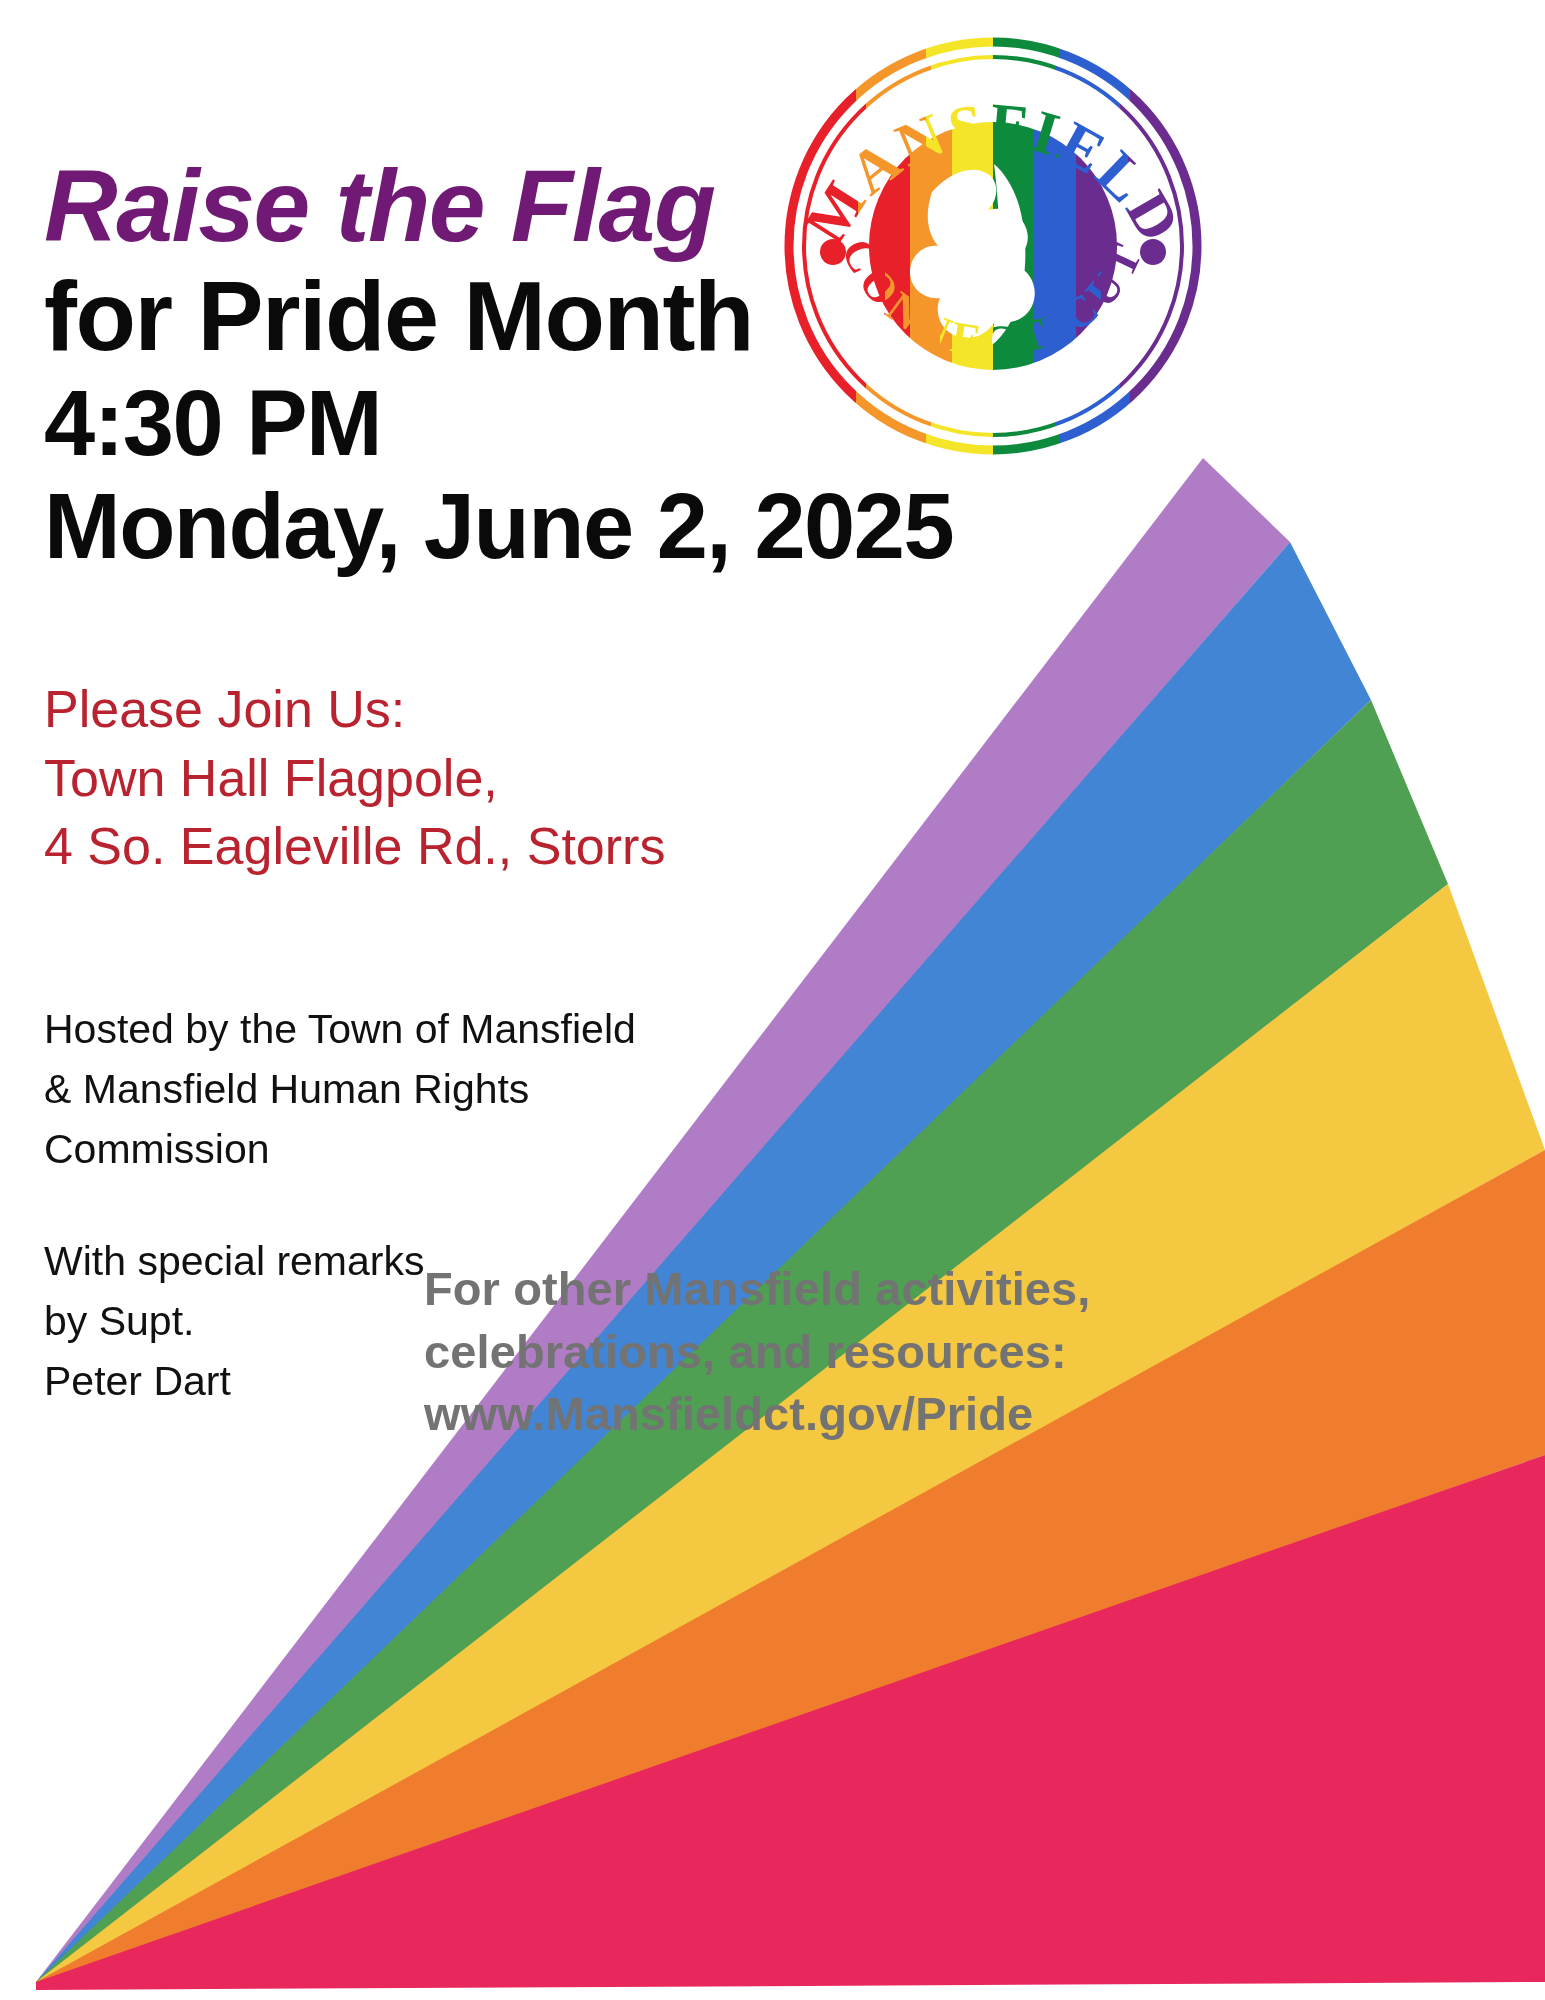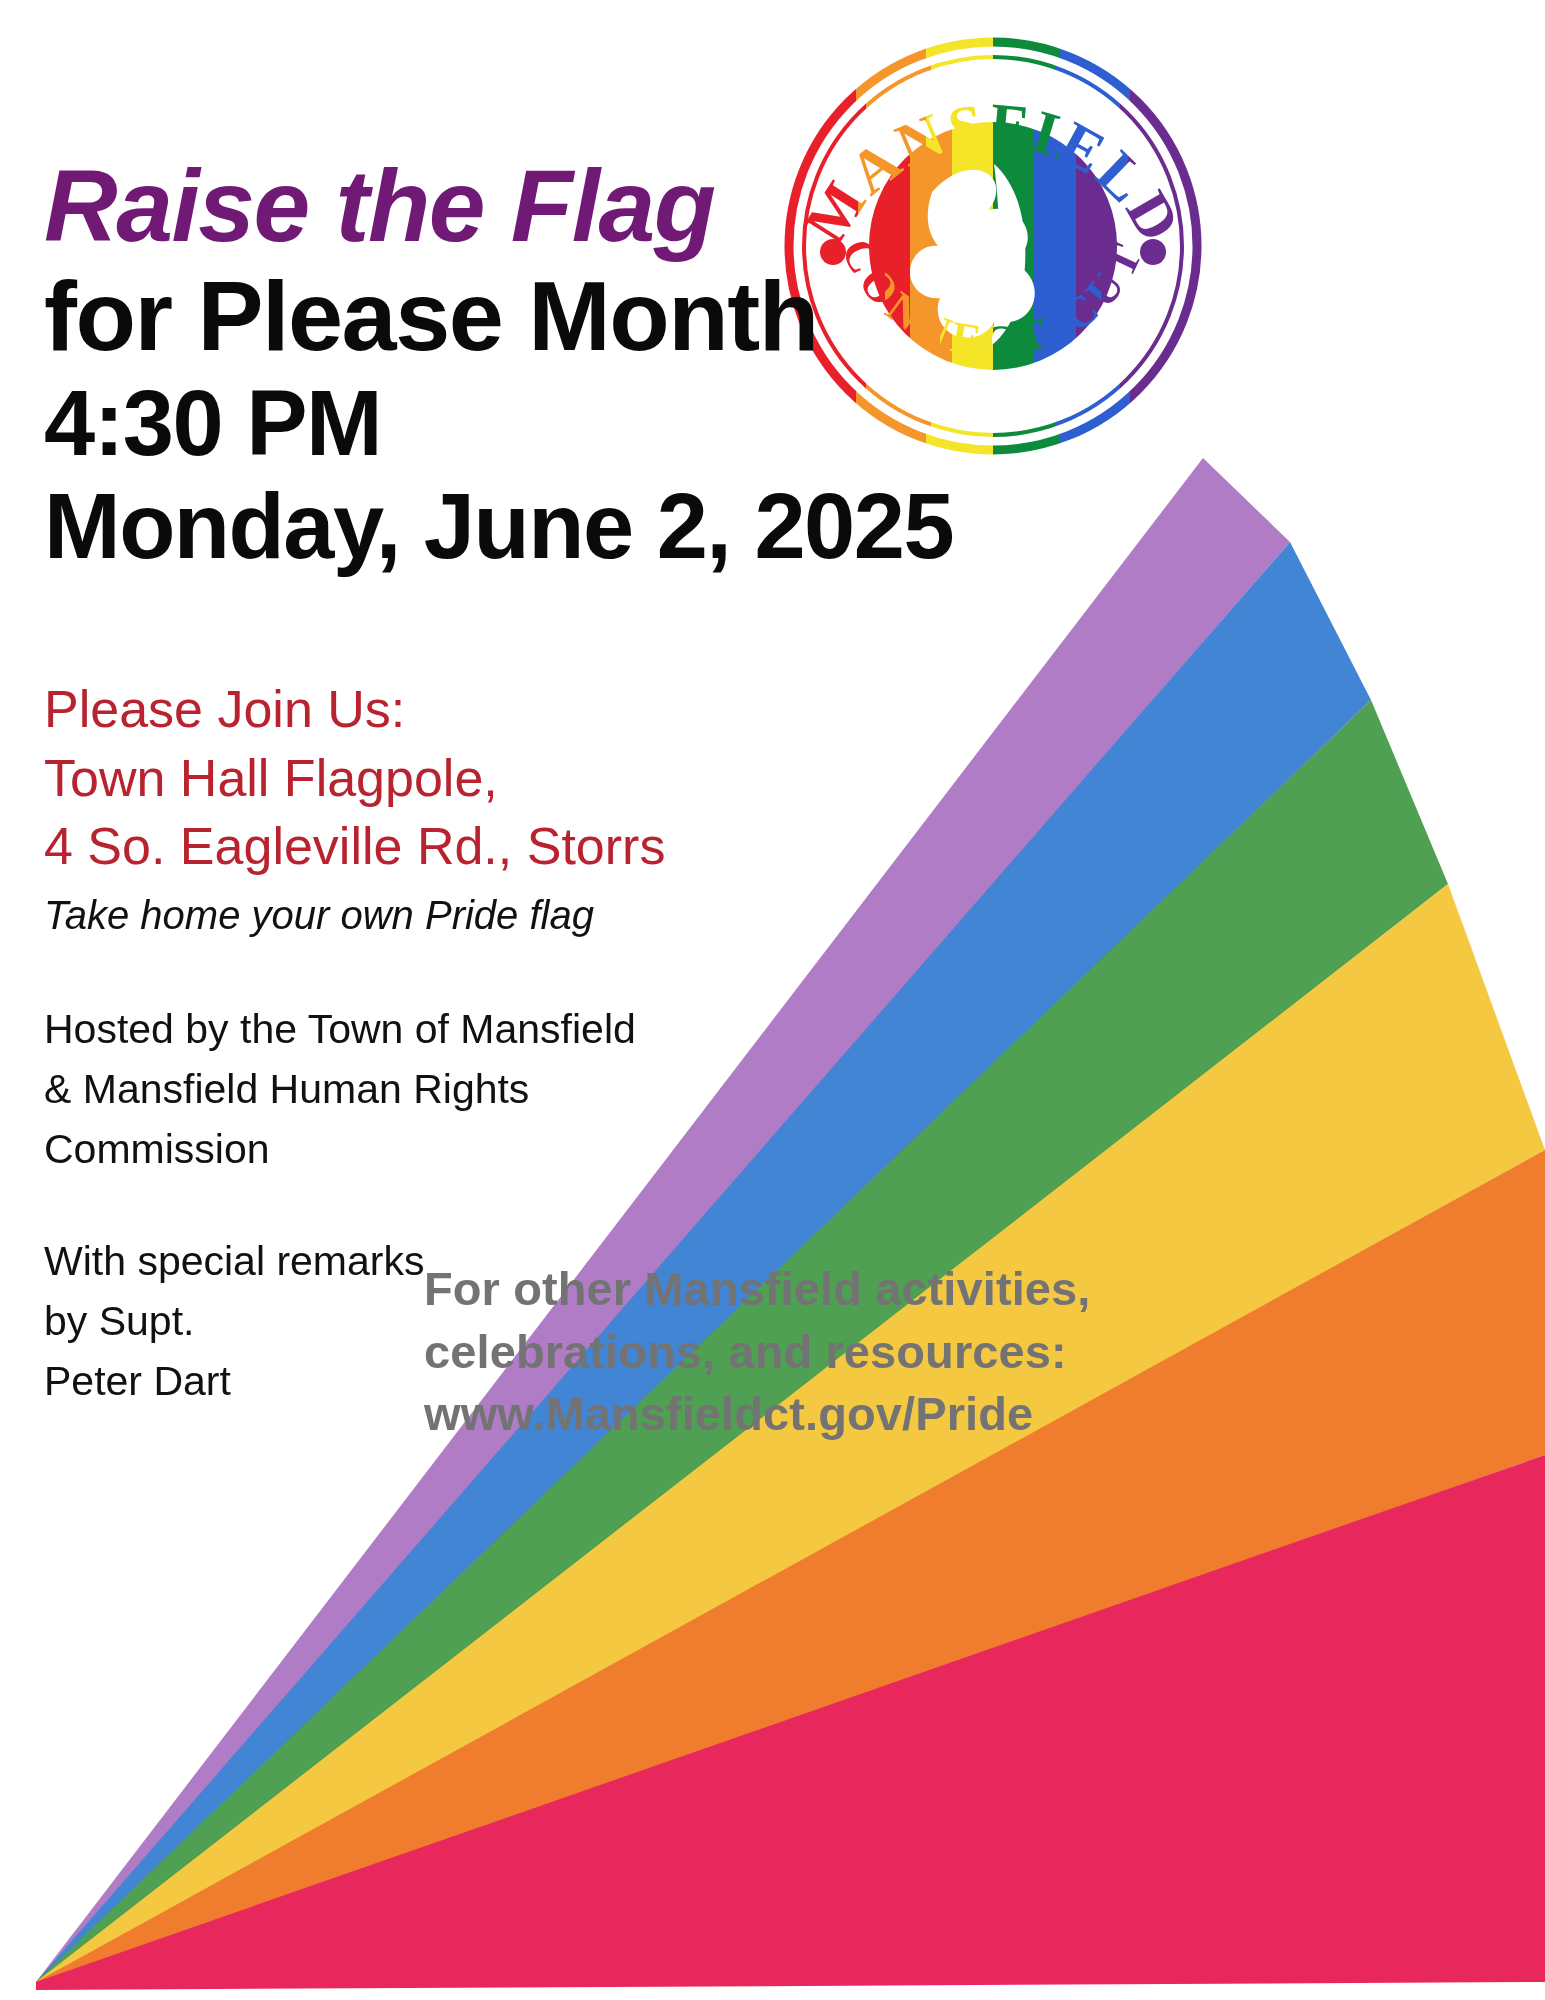--- a/index.html
+++ b/index.html
@@ -185,30 +185,29 @@
         <textPath href="#arcBot" startOffset="50%">CONNECTICUT</textPath>
       </text>
     </g>
 
     <circle cx="51" cy="238" r="13" fill="#E8202A"></circle>
     <circle cx="371" cy="238" r="13" fill="#6A2C8F"></circle>
   </svg>
 
   <div id="headline-block">
     <div class="hl-red">Raise the Flag</div>
-    <div class="hl-black">for Please Month</div>
+    <div class="hl-black">for Pride Month</div>
     <div class="hl-black sm">4:30 PM</div>
     <div class="hl-black sm">Monday, June 2, 2025</div>
   </div>
 
   <div id="join-block">
     <div class="join-line">Please Join Us:</div>
     <div class="join-line">Town Hall Flagpole,</div>
     <div class="join-line">4 So. Eagleville Rd., Storrs</div>
-    <div id="take-home">Take home your own Pride flag</div>
   </div>
 
   <div id="hosted-block">
     <div class="body-line">Hosted by the Town of Mansfield</div>
     <div class="body-line">&amp; Mansfield Human Rights</div>
     <div class="body-line">Commission</div>
   </div>
 
   <div id="remarks-block">
     <div class="body-line">With special remarks</div>

